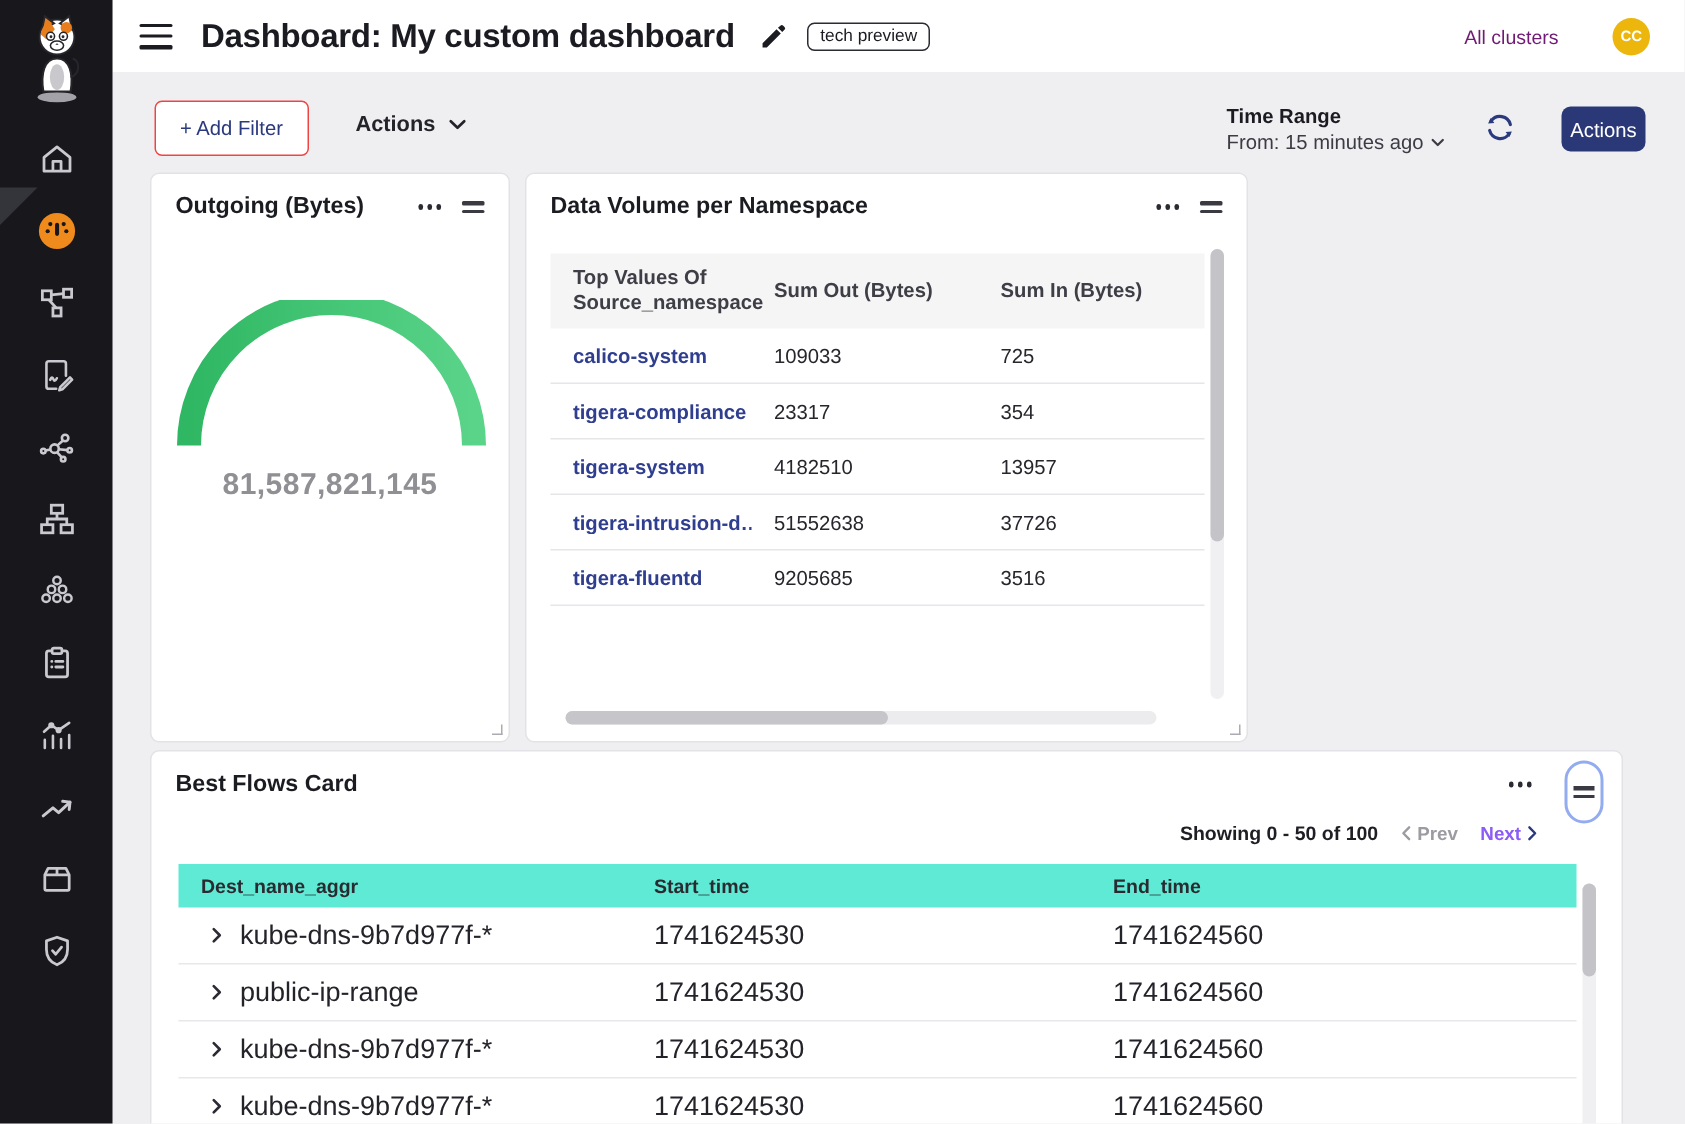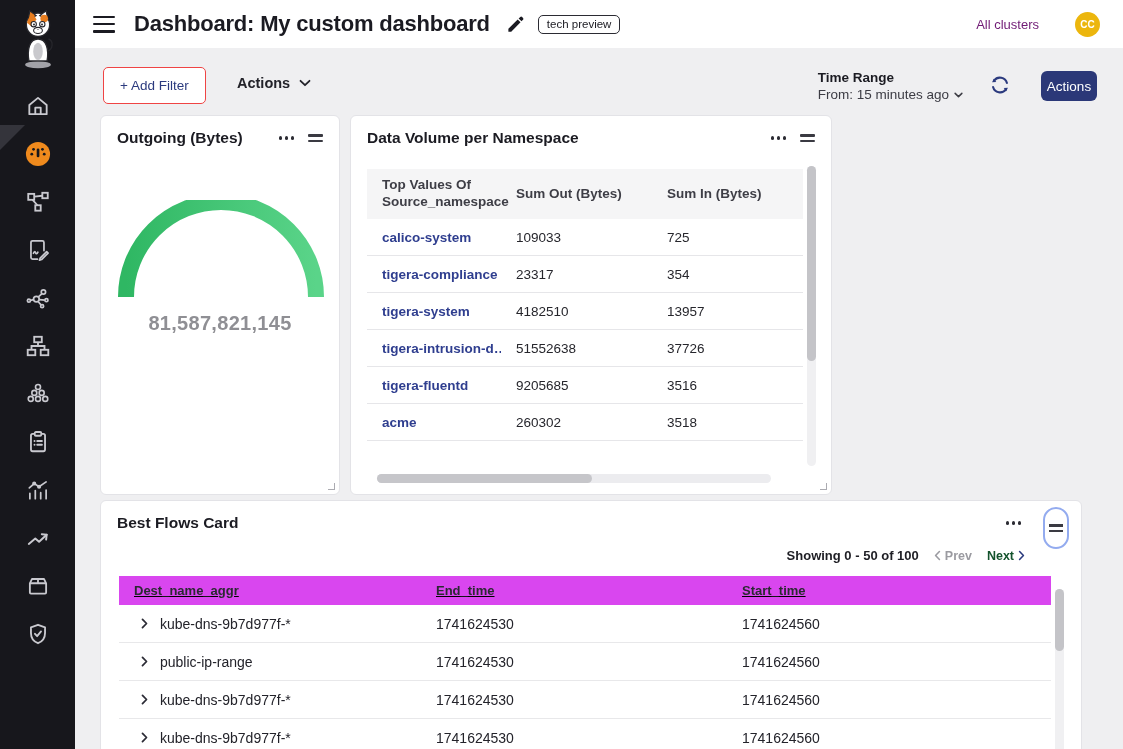--- a/index.html
+++ b/index.html
@@ -79,27 +79,27 @@
   .ns-hscroll .thumb { position:absolute; left:0; top:0; height:9px; width:215px; border-radius:5px; background:#C6C6CA; cursor:pointer; }
 
   #card-flows { left:25px; top:452px; width:982px; height:310px; }
   .flow-handle-ring { position:absolute; right:12px; top:6px; width:26px; height:42px;
     border:2px solid #93ABEF; border-radius:13px; background:#FFFFFF;
     display:flex; flex-direction:column; gap:3px; align-items:center; justify-content:center; cursor:grab; }
   .flow-handle-ring span { width:14px; height:2.2px; background:#3A3A42; }
   .pagination { position:absolute; right:56px; top:47px; display:flex; align-items:center; gap:15px; }
   .showing { font-size:13px; font-weight:700; color:#1E1E24; }
   .pg-prev { display:flex; align-items:center; gap:4px; font-size:12.5px; font-weight:600; color:#9B9BA1; cursor:default; }
-  .pg-next { display:flex; align-items:center; gap:4px; font-size:12.5px; font-weight:700; color:#14532d; cursor:pointer; }
+  .pg-next { display:flex; align-items:center; gap:4px; font-size:12.5px; font-weight:700; color:#8b5cf6; cursor:pointer; }
   .flows-table { position:absolute; left:18px; top:75px; width:932px; }
-  .fl-thead { display:grid; grid-template-columns:317px 306px 1fr; background:#d946ef; height:29px; align-items:center;text-decoration:underline; }
+  .fl-thead { display:grid; grid-template-columns:317px 306px 1fr; background:#5eead4; height:29px; align-items:center; }
   .fl-thead div { font-size:13px; font-weight:700; color:#2A2A31; }
   .fl-thead div:first-child { padding-left:15px; }
   .fl-row { display:grid; grid-template-columns:317px 306px 1fr; height:38px; align-items:center; border-bottom:1px solid #E8E8EA; }
-  .fl-row div { font-size:14px; color:#23232A; }
+  .fl-row div { font-size:18px; color:#23232A; }
   .fl-dest { padding-left:20px; display:flex; align-items:center; gap:10px; }
   .row-chevron { width:11px; height:11px; flex:0 0 auto; cursor:pointer; }
   .fl-vscroll { right:17px; top:88px; height:200px; }
 </style>
 </head>
 <body>
 
 <div class="sidebar">
   <svg class="logo" viewBox="0 0 44 66">
     <ellipse cx="22" cy="60" rx="13.5" ry="3.6" fill="#A2A2A8"></ellipse>
@@ -325,25 +325,20 @@
       <div class="ns-row">
         <div class="ns-link">tigera-intrusion-d…</div>
         <div>51552638</div>
         <div>37726</div>
       </div>
       <div class="ns-row">
         <div class="ns-link">tigera-fluentd</div>
         <div>9205685</div>
         <div>3516</div>
       </div>
-      <div class="ns-row">
-        <div class="ns-link">acme</div>
-        <div>260302</div>
-        <div>3518</div>
-      </div>
     </div>
     <div class="vscroll ns-vscroll">
         <div class="thumb" style="height:195px;"></div>
       </div>
     <div class="ns-hscroll">
         <div class="thumb"></div>
       </div>
     <div class="resize-corner"></div>
   </div>
 
@@ -375,22 +370,22 @@
         <span>Next</span>
         <svg width="7" height="11" viewBox="0 0 8 12" fill="none" stroke="#2B3A7E" stroke-width="1.8" stroke-linecap="round" stroke-linejoin="round">
             <path d="M1.8 1.5 L6.2 6 L1.8 10.5"></path>
           </svg>
       </span>
     </div>
 
     <div class="flows-table">
       <div class="fl-thead">
         <div>Dest_name_aggr</div>
+        <div>Start_time</div>
         <div>End_time</div>
-        <div>Start_time</div>
       </div>
       <div class="fl-row">
         <div class="fl-dest">
           <svg class="row-chevron" viewBox="0 0 8 12" fill="none" stroke="#2B2B35" stroke-width="1.9" stroke-linecap="round" stroke-linejoin="round">
               <path d="M1.8 1.5 L6.2 6 L1.8 10.5"></path>
             </svg>
           <span>kube-dns-9b7d977f-*</span>
         </div>
         <div>1741624530</div>
         <div>1741624560</div>

